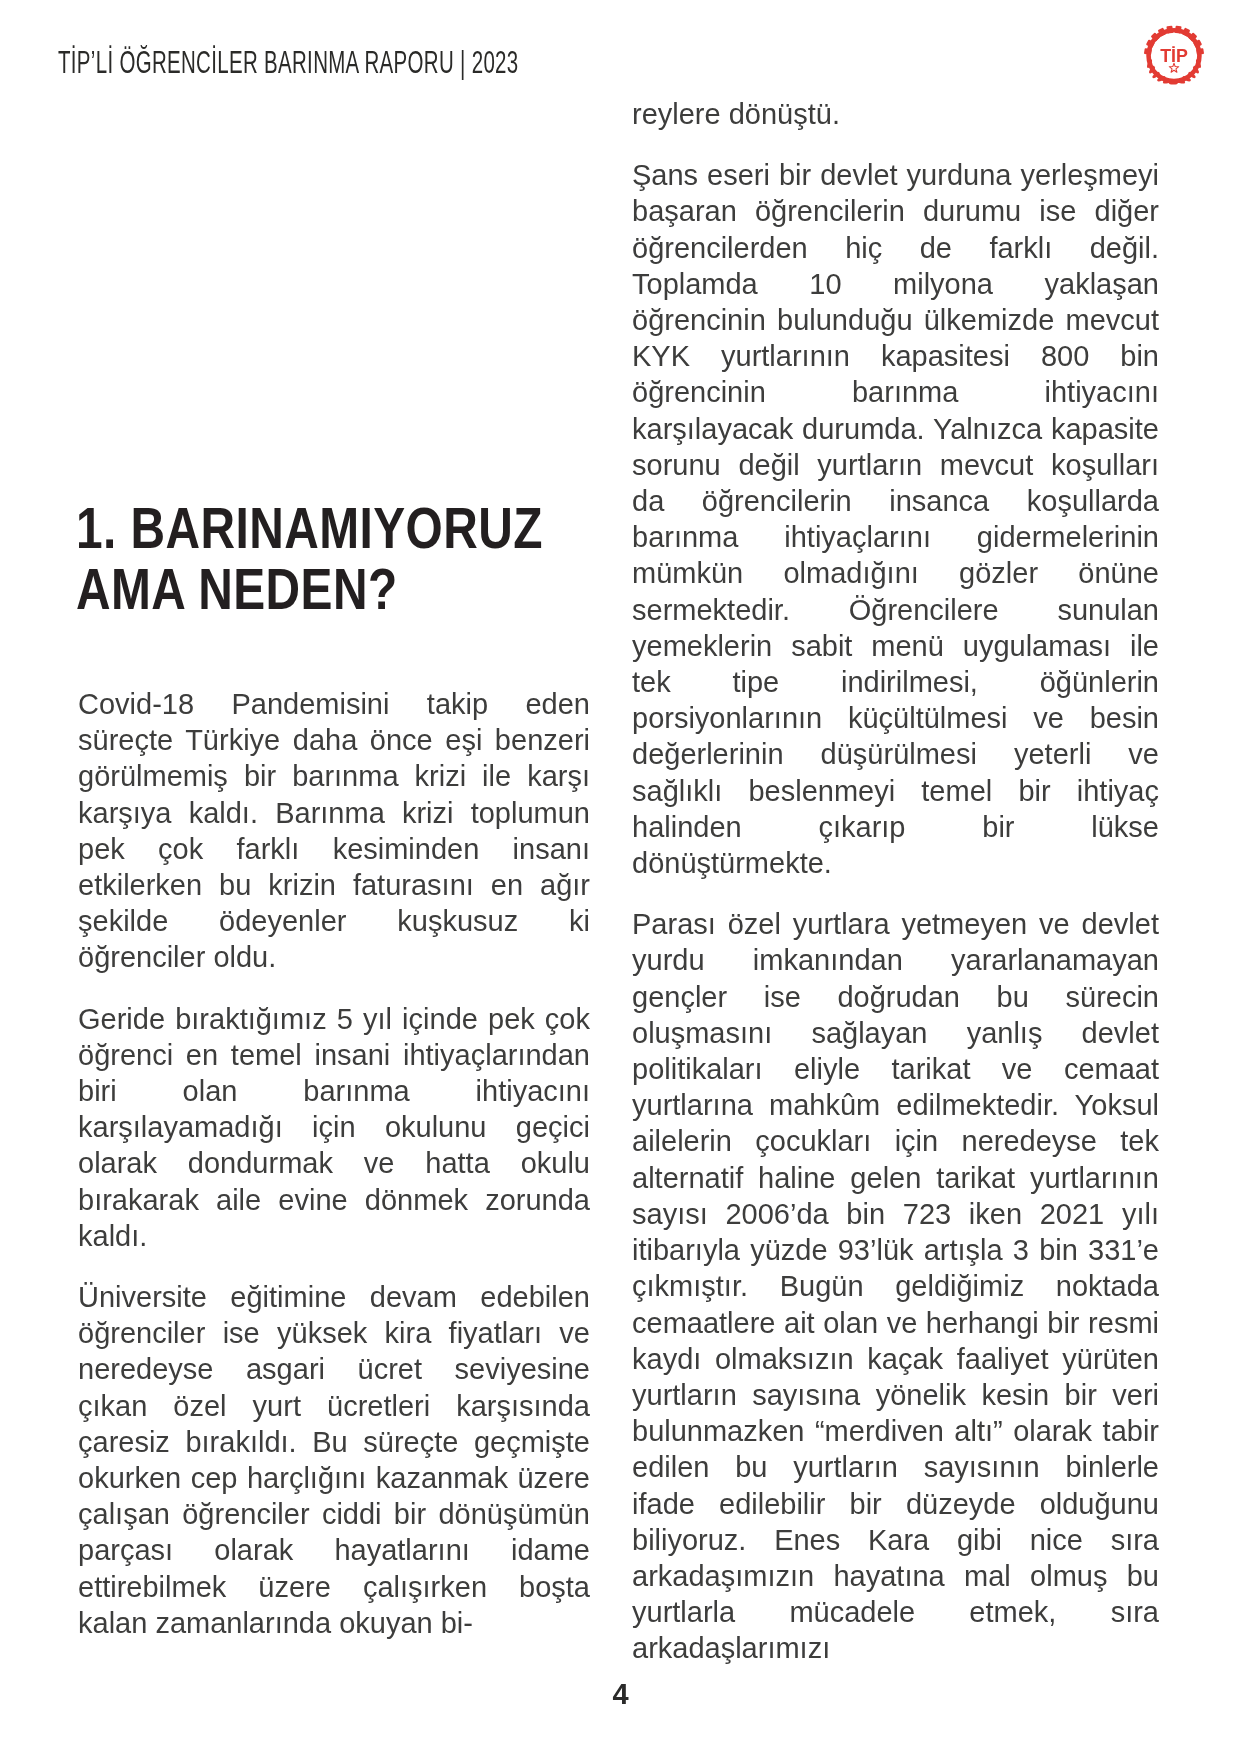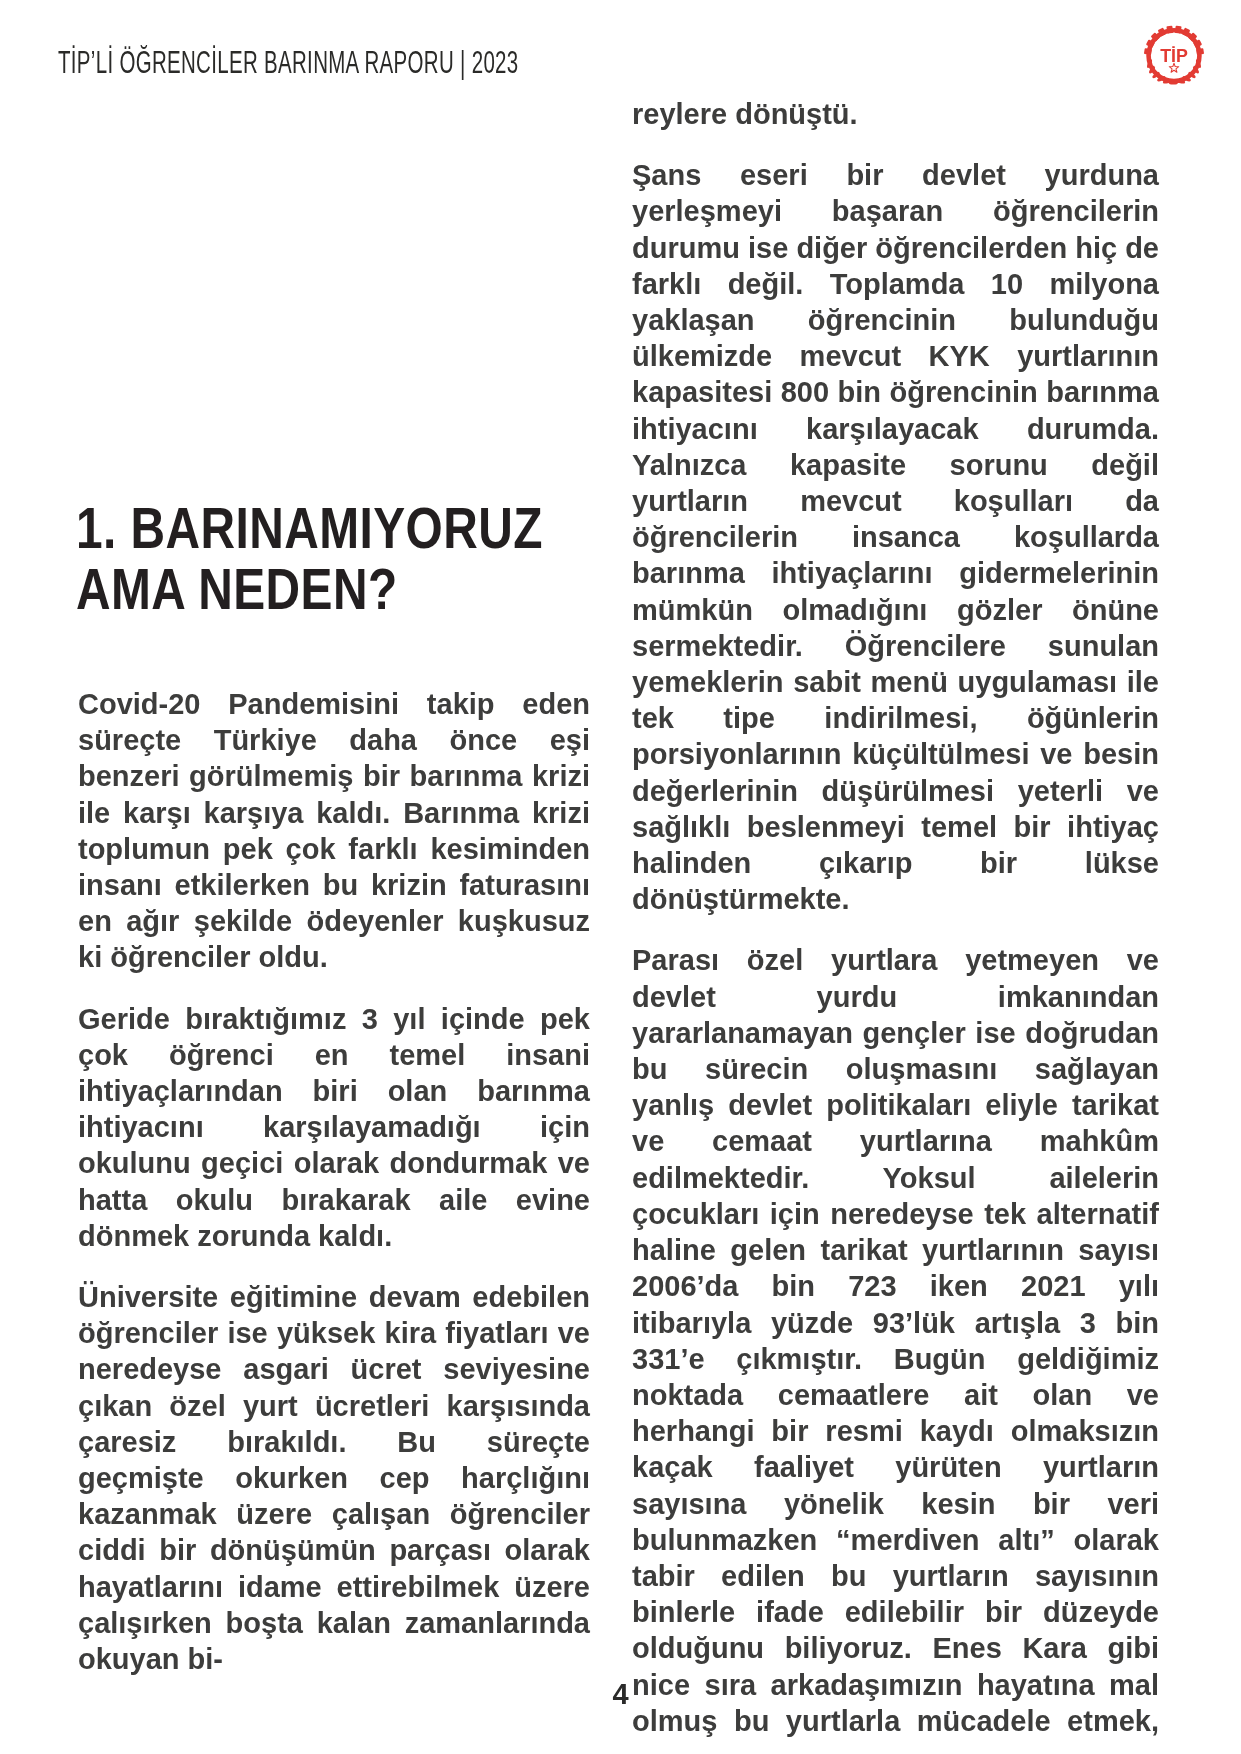--- a/index.html
+++ b/index.html
@@ -29,21 +29,21 @@
     transform:scaleX(0.84);transform-origin:left top;
   }
   .heading span{display:block;}
   
   .col{
     position:absolute;
     color:#3d3d3c;
     font-size:29px;line-height:36.2px;
     text-align:justify;
   }
-  .col p{margin:0 8px 25px 0;hyphens:auto;font-weight:bold;-webkit-hyphens:auto;}
+  .col p{margin:0 8px 25px 0;hyphens:auto;-webkit-hyphens:auto;}
   .col p:last-child{margin-bottom:0;}
   .col-left{left:78px;top:686px;width:520px;}
   .col-right{left:632px;top:96px;width:535px;}
   
   .pagenum{
     position:absolute;left:0;right:0;top:1678px;
     text-align:center;
     font-size:29px;font-weight:bold;color:#2b2b2a;
   }
 </style>
@@ -87,22 +87,22 @@
       <path d="M50 59.5 L51.82 64.49 L57.13 64.68 L52.95 67.96 L54.41 73.07 L50 70.1 L45.59 73.07 L47.05 67.96 L42.87 64.68 L48.18 64.49 Z" fill="#ffffff" stroke="#e23b33" stroke-width="1.6" stroke-linejoin="round"></path>
     </svg>
   </div>
 
   <h1 class="heading">
     <span>1. BARINAMIYORUZ</span>
     <span>AMA NEDEN?</span>
   </h1>
 
   <section class="col col-left">
-    <p>Covid-20 Pandemisini takip eden süreçte Türkiye daha önce eşi benzeri görülmemiş bir barınma krizi ile karşı karşıya kaldı. Barınma krizi toplumun pek çok farklı kesiminden insanı etkilerken bu krizin faturasını en ağır şekilde ödeyenler kuşkusuz ki öğrenciler oldu.</p>
-    <p>Geride bıraktığımız 3 yıl içinde pek çok öğrenci en temel insani ihtiyaçlarından biri olan barınma ihtiyacını karşılayamadığı için okulunu geçici olarak dondurmak ve hatta okulu bırakarak aile evine dönmek zorunda kaldı.</p>
+    <p>Covid-18 Pandemisini takip eden süreçte Türkiye daha önce eşi benzeri görülmemiş bir barınma krizi ile karşı karşıya kaldı. Barınma krizi toplumun pek çok farklı kesiminden insanı etkilerken bu krizin faturasını en ağır şekilde ödeyenler kuşkusuz ki öğrenciler oldu.</p>
+    <p>Geride bıraktığımız 5 yıl içinde pek çok öğrenci en temel insani ihtiyaçlarından biri olan barınma ihtiyacını karşılayamadığı için okulunu geçici olarak dondurmak ve hatta okulu bırakarak aile evine dönmek zorunda kaldı.</p>
     <p>Üniversite eğitimine devam edebilen öğrenciler ise yüksek kira fiyatları ve neredeyse asgari ücret seviyesine çıkan özel yurt ücretleri karşısında çaresiz bırakıldı. Bu süreçte geçmişte okurken cep harçlığını kazanmak üzere çalışan öğrenciler ciddi bir dönüşümün parçası olarak hayatlarını idame ettirebilmek üzere çalışırken boşta kalan zamanlarında okuyan bi-</p>
   </section>
 
   <section class="col col-right">
     <p>reylere dönüştü.</p>
     <p>Şans eseri bir devlet yurduna yerleşmeyi başaran öğrencilerin durumu ise diğer öğrencilerden hiç de farklı değil. Toplamda 10 milyona yaklaşan öğrencinin bulunduğu ülkemizde mevcut KYK yurtlarının kapasitesi 800 bin öğrencinin barınma ihtiyacını karşılayacak durumda. Yalnızca kapasite sorunu değil yurtların mevcut koşulları da öğrencilerin insanca koşullarda barınma ihtiyaçlarını gidermelerinin mümkün olmadığını gözler önüne sermektedir. Öğrencilere sunulan yemeklerin sabit menü uygulaması ile tek tipe indirilmesi, öğünlerin porsiyonlarının küçültülmesi ve besin değerlerinin düşürülmesi yeterli ve sağlıklı beslenmeyi temel bir ihtiyaç halinden çıkarıp bir lükse dönüştürmekte.</p>
     <p>Parası özel yurtlara yetmeyen ve devlet yurdu imkanından yararlanamayan gençler ise doğrudan bu sürecin oluşmasını sağlayan yanlış devlet politikaları eliyle tarikat ve cemaat yurtlarına mahkûm edilmektedir. Yoksul ailelerin çocukları için neredeyse tek alternatif haline gelen tarikat yurtlarının sayısı 2006’da bin 723 iken 2021 yılı itibarıyla yüzde 93’lük artışla 3 bin 331’e çıkmıştır. Bugün geldiğimiz noktada cemaatlere ait olan ve herhangi bir resmi kaydı olmaksızın kaçak faaliyet yürüten yurtların sayısına yönelik kesin bir veri bulunmazken “merdiven altı” olarak tabir edilen bu yurtların sayısının binlerle ifade edilebilir bir düzeyde olduğunu biliyoruz. Enes Kara gibi nice sıra arkadaşımızın hayatına mal olmuş bu yurtlarla mücadele etmek, sıra arkadaşlarımızı</p>
   </section>
 
   <div class="pagenum">4</div>

